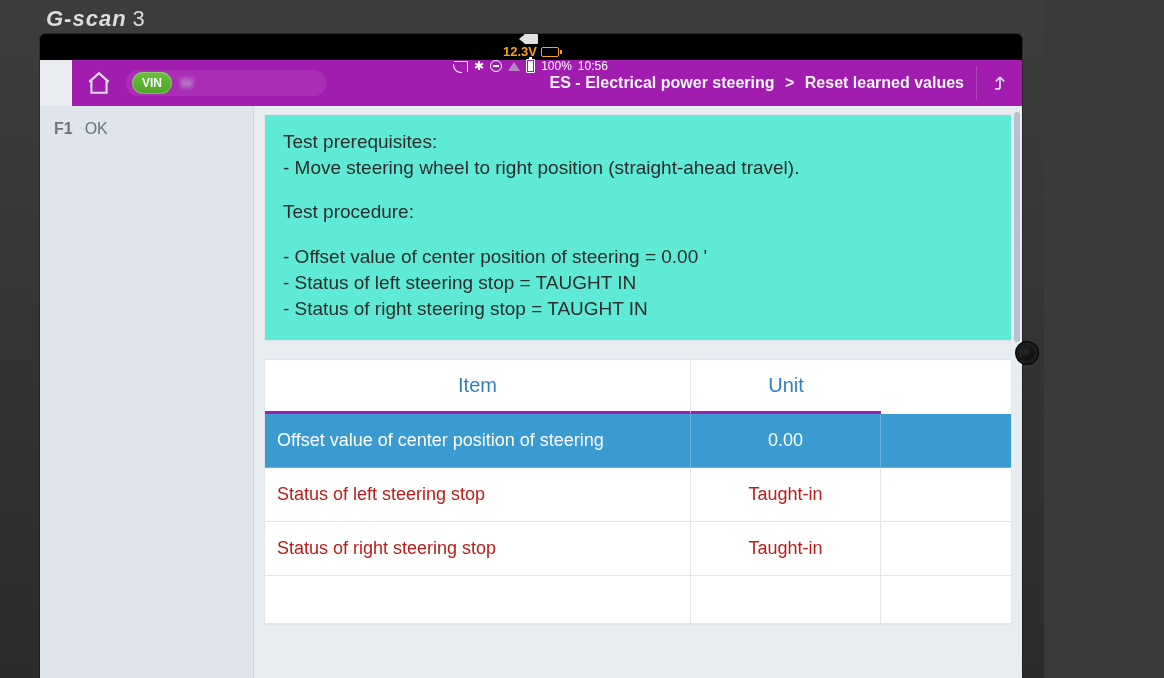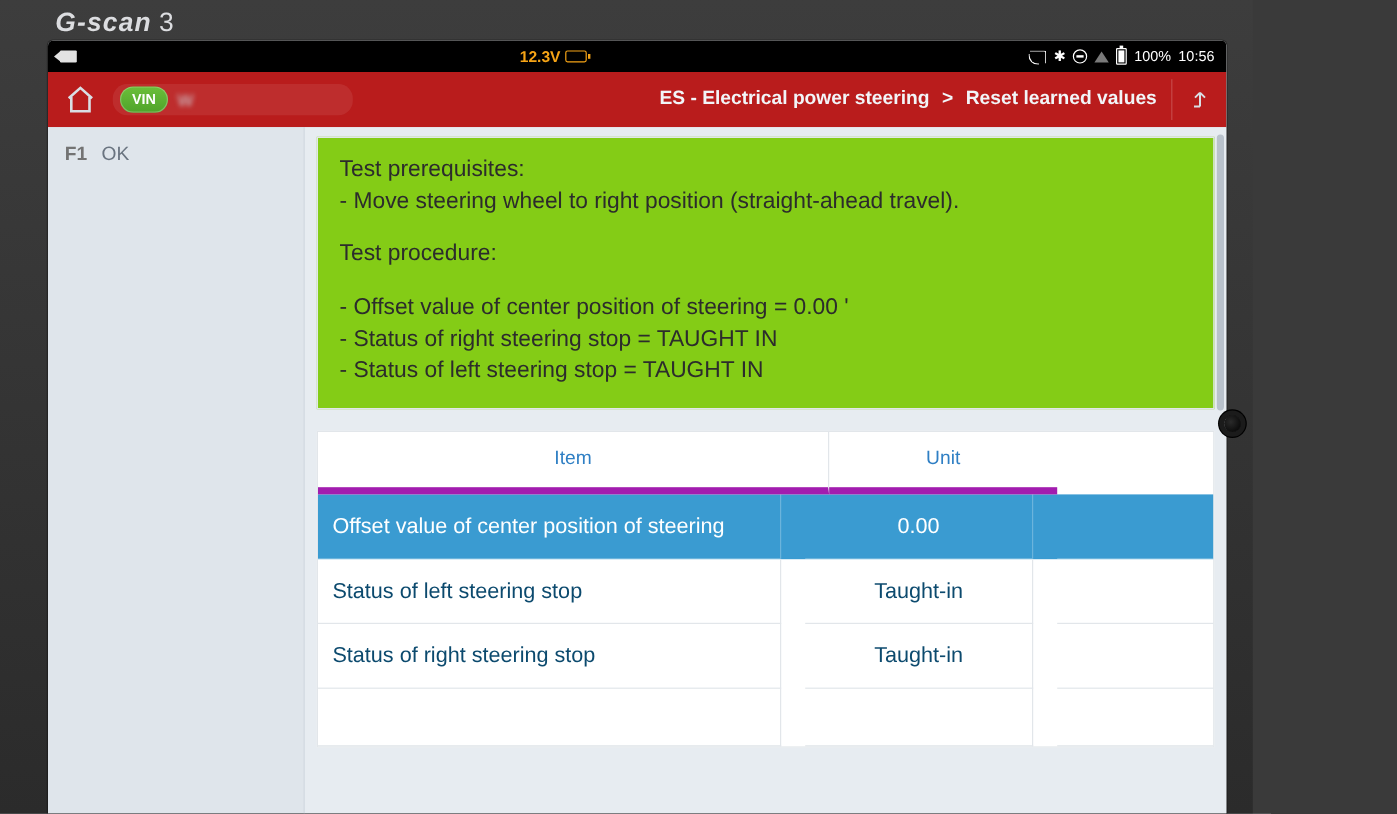--- a/index.html
+++ b/index.html
@@ -2,52 +2,52 @@
 <html><head>
 <meta charset="utf-8">
 <style>
   * { box-sizing: border-box; margin: 0; padding: 0; }
   html, body { width: 1164px; height: 678px; font-family: Arial, Helvetica, sans-serif; background: #3a3a3a; overflow: hidden; }
   .outer { width: 1044px; height: 678px; background: linear-gradient(#3d3d3d, #2b2b2b); position: relative; padding: 0 0 0 0;}
   .brand { color: #dcdde0; font-size: 22px; font-weight: 600; letter-spacing: 1px; padding: 6px 0 8px 46px; display:flex; align-items:center; gap:6px;}
   .brand .g { font-style: italic; }
   .brand .three { font-weight: 300; }
   .tablet { position: absolute; left: 40px; top: 34px; right: 22px; bottom: 0; background: #e9edf1; border-radius: 4px 4px 0 0; overflow: hidden; box-shadow: 0 0 0 1px rgba(0,0,0,.3);}
-  .statusbar { height: 26px; background: #000; color: #fff; display: flex; align-items: center; font-size: 13px; padding: 0 10px; }
+  .statusbar { height: 26px; background: #000; color: #fff; display: flex; align-items: center; font-size: 13px; padding: 0 10px; flex-direction: column; }
   .statusbar .left { flex: 0 0 auto; display:flex; align-items:center; gap:8px;}
   .statusbar .center { flex: 1; text-align: center; color: #f6a416; font-weight: 600; display:flex; justify-content:center; align-items:center; gap:4px;}
   .statusbar .right { flex: 0 0 auto; display:flex; align-items:center; gap:6px; font-size:12px;}
   .battery-icon { display:inline-block; width:18px; height:10px; border:1.5px solid #f6a416; border-radius:2px; position:relative;}
   .battery-icon::after{content:"";position:absolute;right:-4px;top:2px;width:2px;height:4px;background:#f6a416;}
-  .toolbar { height: 46px; background: #b91c1c; color: #fff; display: flex; align-items: center; padding: 0 12px; gap: 12px; }
+  .toolbar { height: 46px; background: #a21caf; color: #fff; display: flex; align-items: center; padding: 0 12px; gap: 12px; margin-left: 32px; }
   .home-btn { width: 30px; height: 30px; display:flex; align-items:center; justify-content:center; cursor:pointer;}
   .home-btn svg { width: 26px; height: 26px; stroke:#d9dee4; fill:none; stroke-width:2;}
   .vin-pill { background: linear-gradient(#6bbf3a,#4fa32a); color:#fff; font-weight:700; font-size:12px; padding:4px 10px; border-radius: 12px; box-shadow: inset 0 0 0 1px rgba(255,255,255,.25);}
   .vin-field { background: rgba(255,255,255,.08); color:#dfe4ea; padding:4px 10px 4px 6px; border-radius: 12px; display:flex; align-items:center; gap:8px; min-width:200px; height:26px; font-size:14px;}
   .vin-blur { filter: blur(2px); letter-spacing:2px; color:#cfd6de;}
   .breadcrumb { flex:1; text-align:right; font-weight:700; font-size:16px; color:#f2f5f8;}
   .breadcrumb .sep { padding: 0 6px; font-weight:700;}
   .up-btn { width: 34px; height:34px; border-left:1px solid rgba(255,255,255,.2); display:flex; align-items:center; justify-content:center; padding-left:12px; cursor:pointer;}
   .up-btn svg{width:20px;height:20px;stroke:#d9dee4;fill:none;stroke-width:2;}
   .body { display:flex; height: calc(100% - 72px); }
   .sidebar { width: 214px; background:#dfe5eb; border-right:1px solid #cfd6de; }
   .sidebar-item { padding:14px 14px; font-size:16px; display:flex; gap:12px; align-items:center; cursor:pointer;}
   .sidebar-item .fk { color:#737373; font-weight:700;}
   .sidebar-item .lbl{ color:#6a7480;}
   .main { flex:1; background:#e7ecf1; overflow:auto; position:relative;}
-  .panel { margin: 8px 10px 18px 10px; background:#84cc16; border:1px solid #e2e6ea; padding: 14px 18px 18px 18px; color:#2c2c2c; font-size:19px; line-height:1.38;}
+  .panel { margin: 8px 10px 18px 10px; background:#5eead4; border:1px solid #e2e6ea; padding: 14px 18px 18px 18px; color:#2c2c2c; font-size:19px; line-height:1.38;}
   .panel .grp-title { margin-top: 0px;}
   .panel .grp { margin-bottom: 18px;}
   .panel .grp:last-child{margin-bottom:0;}
   .table { margin: 0 10px 0 10px; background:#fff; border:1px solid #e2e6ea;}
   .thead { display:grid; grid-template-columns: 1fr 190px 130px; }
-  .thead > div { text-align:center; color:#2f7fc4; font-size:16px; padding:14px 8px; border-bottom:6px solid #a21caf; border-right:1px solid #e2e6ea;}
+  .thead > div { text-align:center; color:#2f7fc4; font-size:20px; padding:14px 8px; border-bottom:3px solid #a21caf; border-right:1px solid #e2e6ea;}
   .thead > div:last-child{border-right:none;}
-  .trow { display:grid; grid-template-columns: 1fr 190px 130px; gap: 20px; }
-  .trow > div { font-size:18px; padding:16px 12px; border-bottom:1px solid #e2e6ea; border-right:1px solid #e2e6ea; color:#0c4a6e;}
+  .trow { display:grid; grid-template-columns: 1fr 190px 130px; }
+  .trow > div { font-size:18px; padding:16px 12px; border-bottom:1px solid #e2e6ea; border-right:1px solid #e2e6ea; color:#b91c1c;}
   .trow > div:last-child{border-right:none;}
   .trow .c-item{ text-align:left;}
   .trow .c-val{ text-align:center;}
   .trow .c-unit{ text-align:center;}
   .trow.selected { background:#3a9bd1; color:#fff;}
   .trow.selected > div { color:#fff; border-right-color: rgba(255,255,255,.25); border-bottom-color: rgba(255,255,255,.25);}
   .trow.empty > div { height:48px;}
   .scroll-ind { position:absolute; right:2px; top:6px; width:6px; height:230px; background:#b9c2cc; border-radius:3px;}
   .cam-dot { position:absolute; right:10px; top: 346px; width:14px; height:14px; background:radial-gradient(circle at 40% 40%, #2a2a2a, #000); border-radius:50%; box-shadow: 0 0 0 4px #1b1b1b, 0 0 0 5px #000;}
   .status-ico { display:inline-flex; align-items:center; }
@@ -139,22 +139,22 @@
         <div class="panel">
           <div class="grp">
             <div class="grp-title">Test prerequisites:</div>
             <div>- Move steering wheel to right position (straight-ahead travel).</div>
           </div>
           <div class="grp">
             <div class="grp-title">Test procedure:</div>
           </div>
           <div class="grp">
             <div>- Offset value of center position of steering = 0.00 '</div>
+            <div>- Status of left steering stop = TAUGHT IN</div>
             <div>- Status of right steering stop = TAUGHT IN</div>
-            <div>- Status of left steering stop = TAUGHT IN</div>
           </div>
         </div>
 
         <div class="table">
           <div class="thead">
             <div>Item</div>
             <div>Unit</div>
           </div>
           <div class="trow selected">
             <div class="c-item">Offset value of center position of steering</div>

